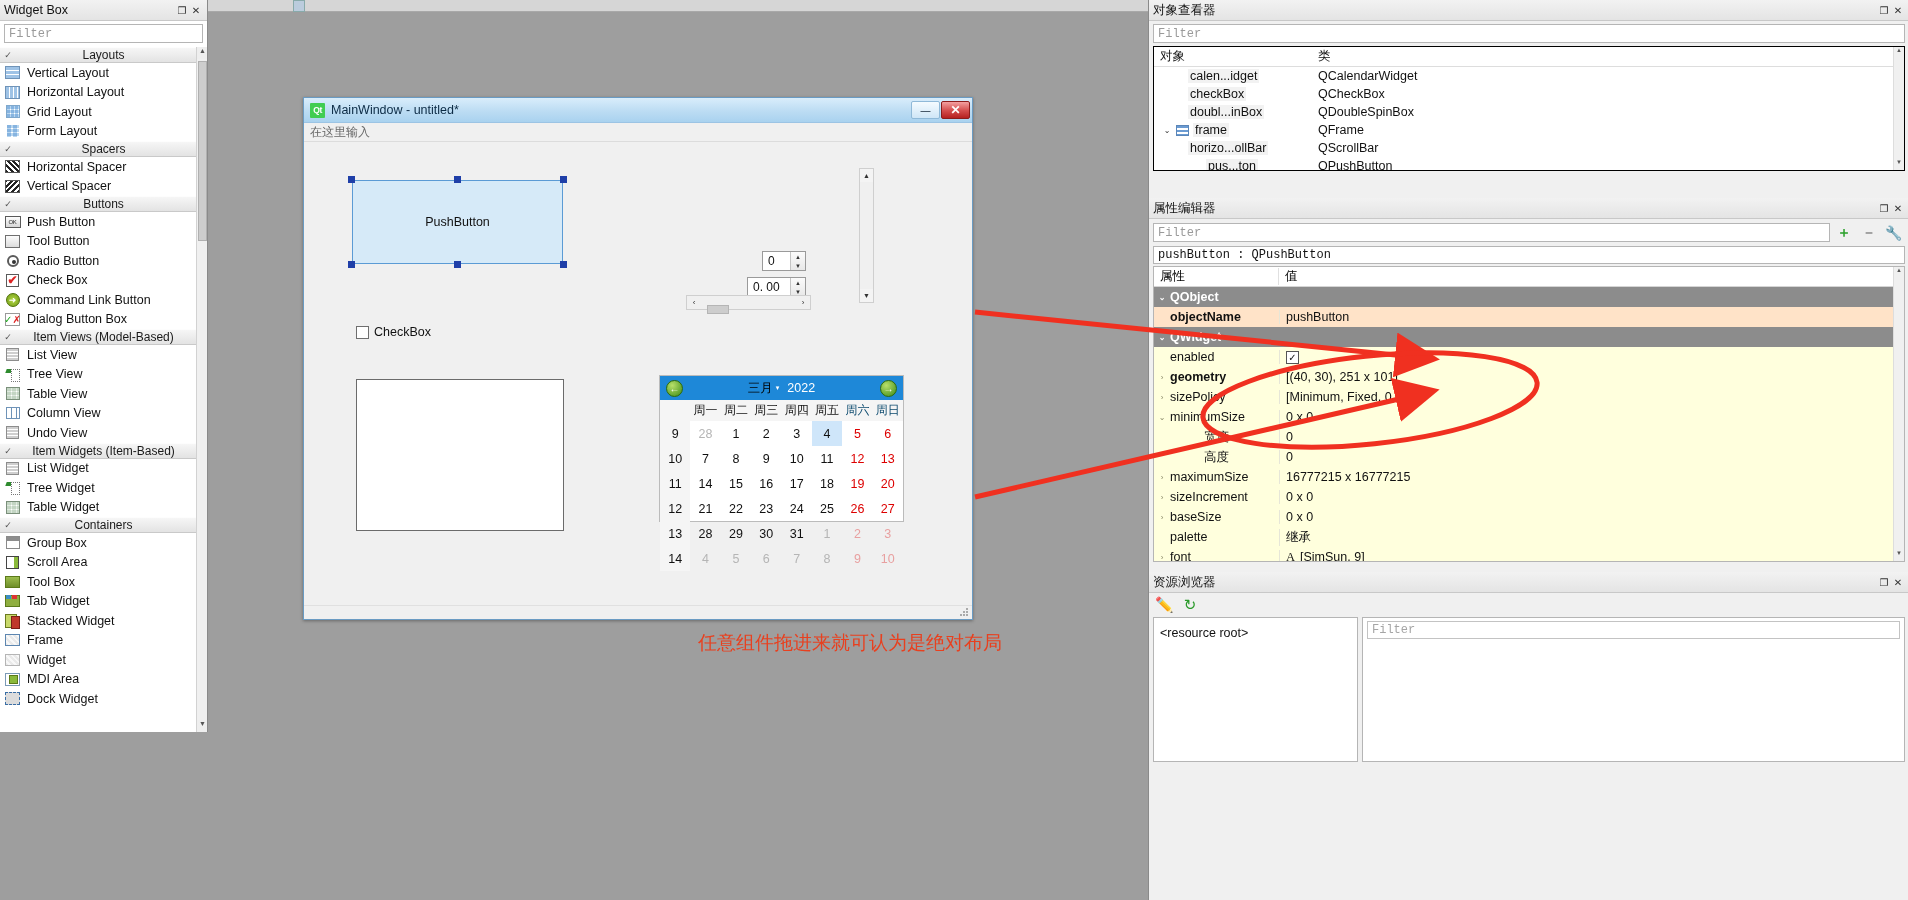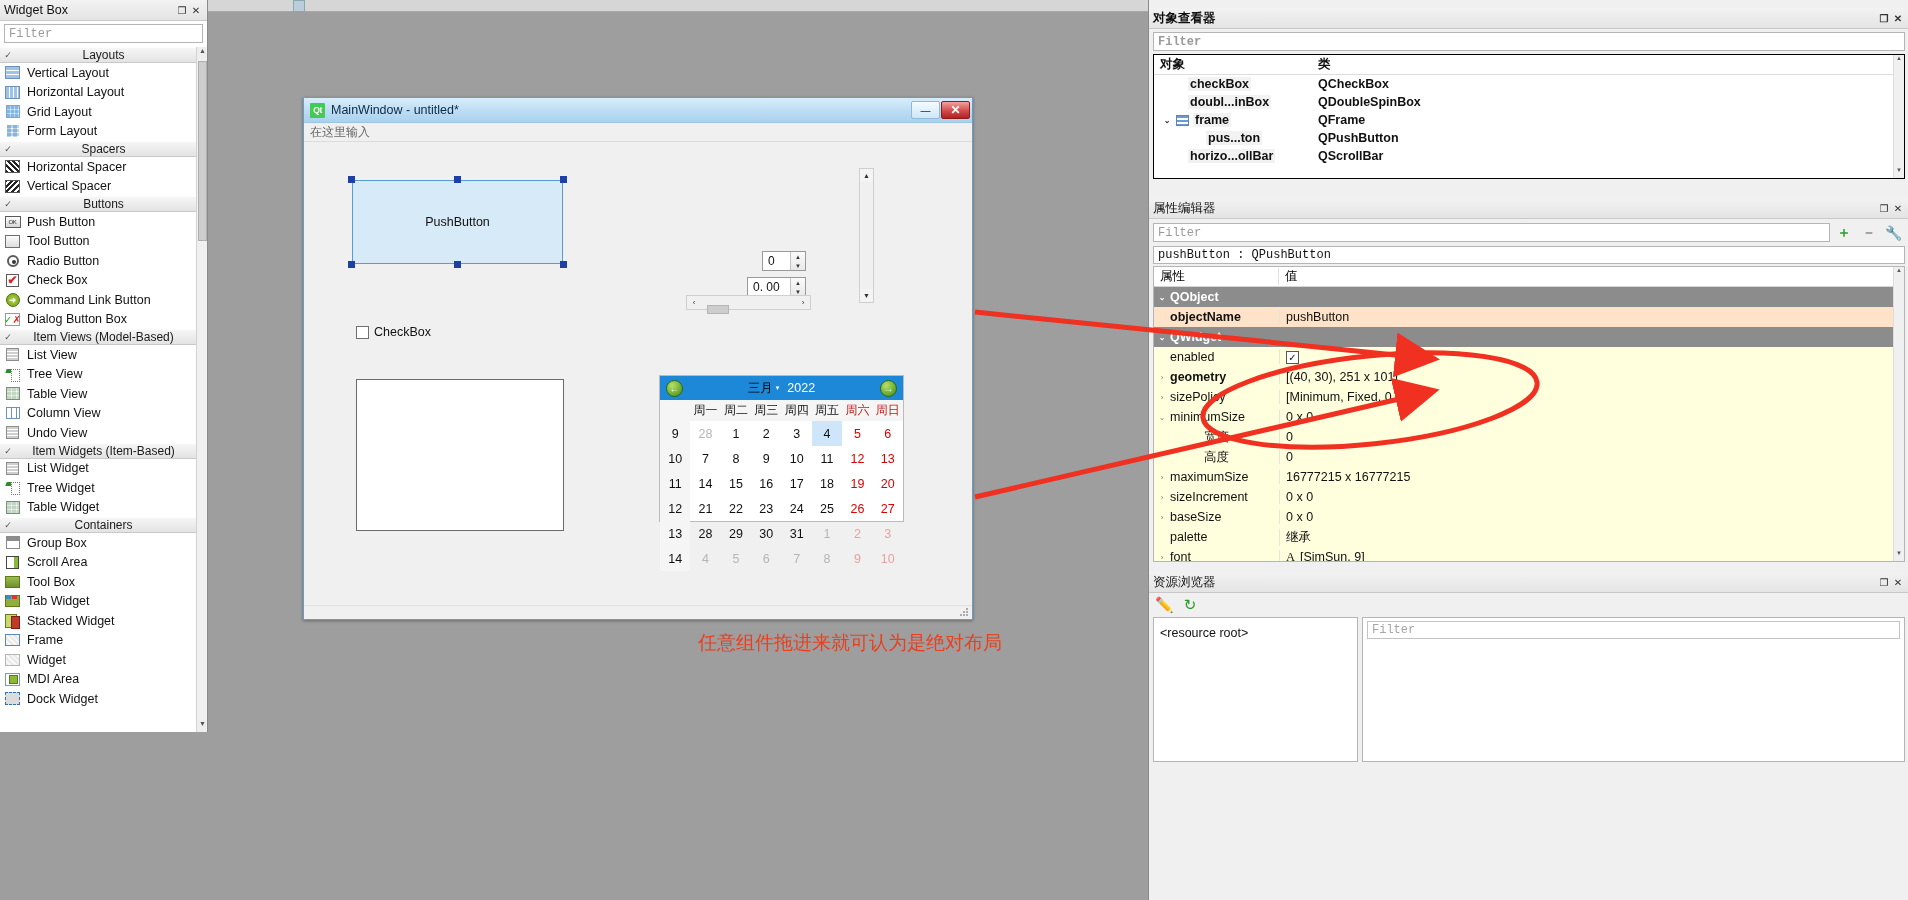--- a/index.html
+++ b/index.html
@@ -285,21 +285,21 @@
     border: 1px solid #2c6a0d; color: #fff; font-size: 10px;
     display: flex; align-items: center; justify-content: center; cursor: pointer; }
   #cal-head .mon { color: #000000; font-size: 12.5px; }
   #cal-head .yr { color: #fff; font-size: 12.5px; margin-left: 8px; }
   #cal-head .mid { display: flex; align-items: center; }
   #cal-head .caret { color: #fff; font-size: 7px; margin-left: 3px; }
   #cal-body { width: 100%; border-collapse: collapse; table-layout: fixed; }
   #cal-body th { height: 21px; font-size: 12px; font-weight: normal; color: #111;
     background: #f5f5f5; }
   #cal-body th.wk { color: #111; }
-  #cal-body th.we { color: #b91c1c; }
+  #cal-body th.we { color: #0c4a6e; }
   #cal-body td { height: 25px; text-align: center; font-size: 12.5px; color: #111; }
   #cal-body td.wn { background: #f5f5f5; color: #111; }
   #cal-body td.out { color: #b5b5b5; }
   #cal-body td.sat, #cal-body td.sun { color: #d00; }
   #cal-body td.out.sat, #cal-body td.out.sun { color: #e8a0a0; }
   #cal-body td.sel { background: #cfe6fa; }
 
   
   #annot { position: absolute; left: 490px; top: 630px; color: #e8401f;
     font-size: 19px; white-space: nowrap; }
@@ -308,21 +308,21 @@
   #overlay { position: absolute; left: 0; top: 0; width: 1908px; height: 900px;
     pointer-events: none; }
 
   
   #right { position: absolute; left: 1148px; top: 0; width: 760px; height: 900px;
     background: #f0f0f0; border-left: 1px solid #8a8a8a; }
 
   .panel { position: absolute; left: 0; width: 760px; background: #f0f0f0; }
 
   
-  #objinsp { top: 8px; height: 185px; font-weight: bold; }
+  #objinsp { top: 0; height: 185px; }
   #oi-tree { margin: 2px 4px 0 4px; height: 125px; background: #fff;
     border: 1px solid #000000; overflow: hidden; position: relative; }
   .oi-head { display: flex; height: 20px; align-items: center;
     border-bottom: 1px solid #ddd; font-size: 12.5px; color: #111; background: #fff; }
   .oi-head .c1 { width: 160px; padding-left: 6px; }
   .oi-head .c2 { flex: 1; padding-left: 4px; }
   .oi-row { display: flex; height: 18px; align-items: center; font-size: 12.5px; color: #111; cursor: pointer; }
   .oi-row .c1 { width: 160px; display: flex; align-items: center; padding-left: 6px; }
   .oi-row .c2 { flex: 1; padding-left: 4px; }
   .oi-row .nm { background: #f2f2f2; padding: 0 2px; }
@@ -781,20 +781,26 @@
         <span>Filter</span>
       </div>
       <div id="oi-tree">
         <div class="oi-head">
           <span class="c1">对象</span>
           <span class="c2">类</span>
         </div>
         <div id="oi-rows">
             <div class="oi-row">
               <span class="c1 oi-ind1">
+                <span class="nm">calen...idget</span>
+              </span>
+              <span class="c2">QCalendarWidget</span>
+            </div>
+            <div class="oi-row">
+              <span class="c1 oi-ind1">
                 <span class="nm">checkBox</span>
               </span>
               <span class="c2">QCheckBox</span>
             </div>
             <div class="oi-row">
               <span class="c1 oi-ind1">
                 <span class="nm">doubl...inBox</span>
               </span>
               <span class="c2">QDoubleSpinBox</span>
             </div>
@@ -802,30 +808,30 @@
               <span class="c1">
                 <span class="exp">⌄</span>
                 <span class="tic">
                   <span style="display:inline-block;width:13px;height:11px;background:repeating-linear-gradient(#6b9bd2 0 2px,#fff 2px 4px);border:1px solid #5b86b8;"></span>
                 </span>
                 <span class="nm">frame</span>
               </span>
               <span class="c2">QFrame</span>
             </div>
             <div class="oi-row">
+              <span class="c1 oi-ind1">
+                <span class="nm">horizo...ollBar</span>
+              </span>
+              <span class="c2">QScrollBar</span>
+            </div>
+            <div class="oi-row">
               <span class="c1 oi-ind2">
                 <span class="nm">pus...ton</span>
               </span>
               <span class="c2">QPushButton</span>
-            </div>
-            <div class="oi-row">
-              <span class="c1 oi-ind1">
-                <span class="nm">horizo...ollBar</span>
-              </span>
-              <span class="c2">QScrollBar</span>
             </div>
           </div>
         <div class="oi-scroll">
           <div class="up">▲</div>
           <div class="dn">▼</div>
         </div>
       </div>
     </div>
 
     <div class="panel" id="propedit">

